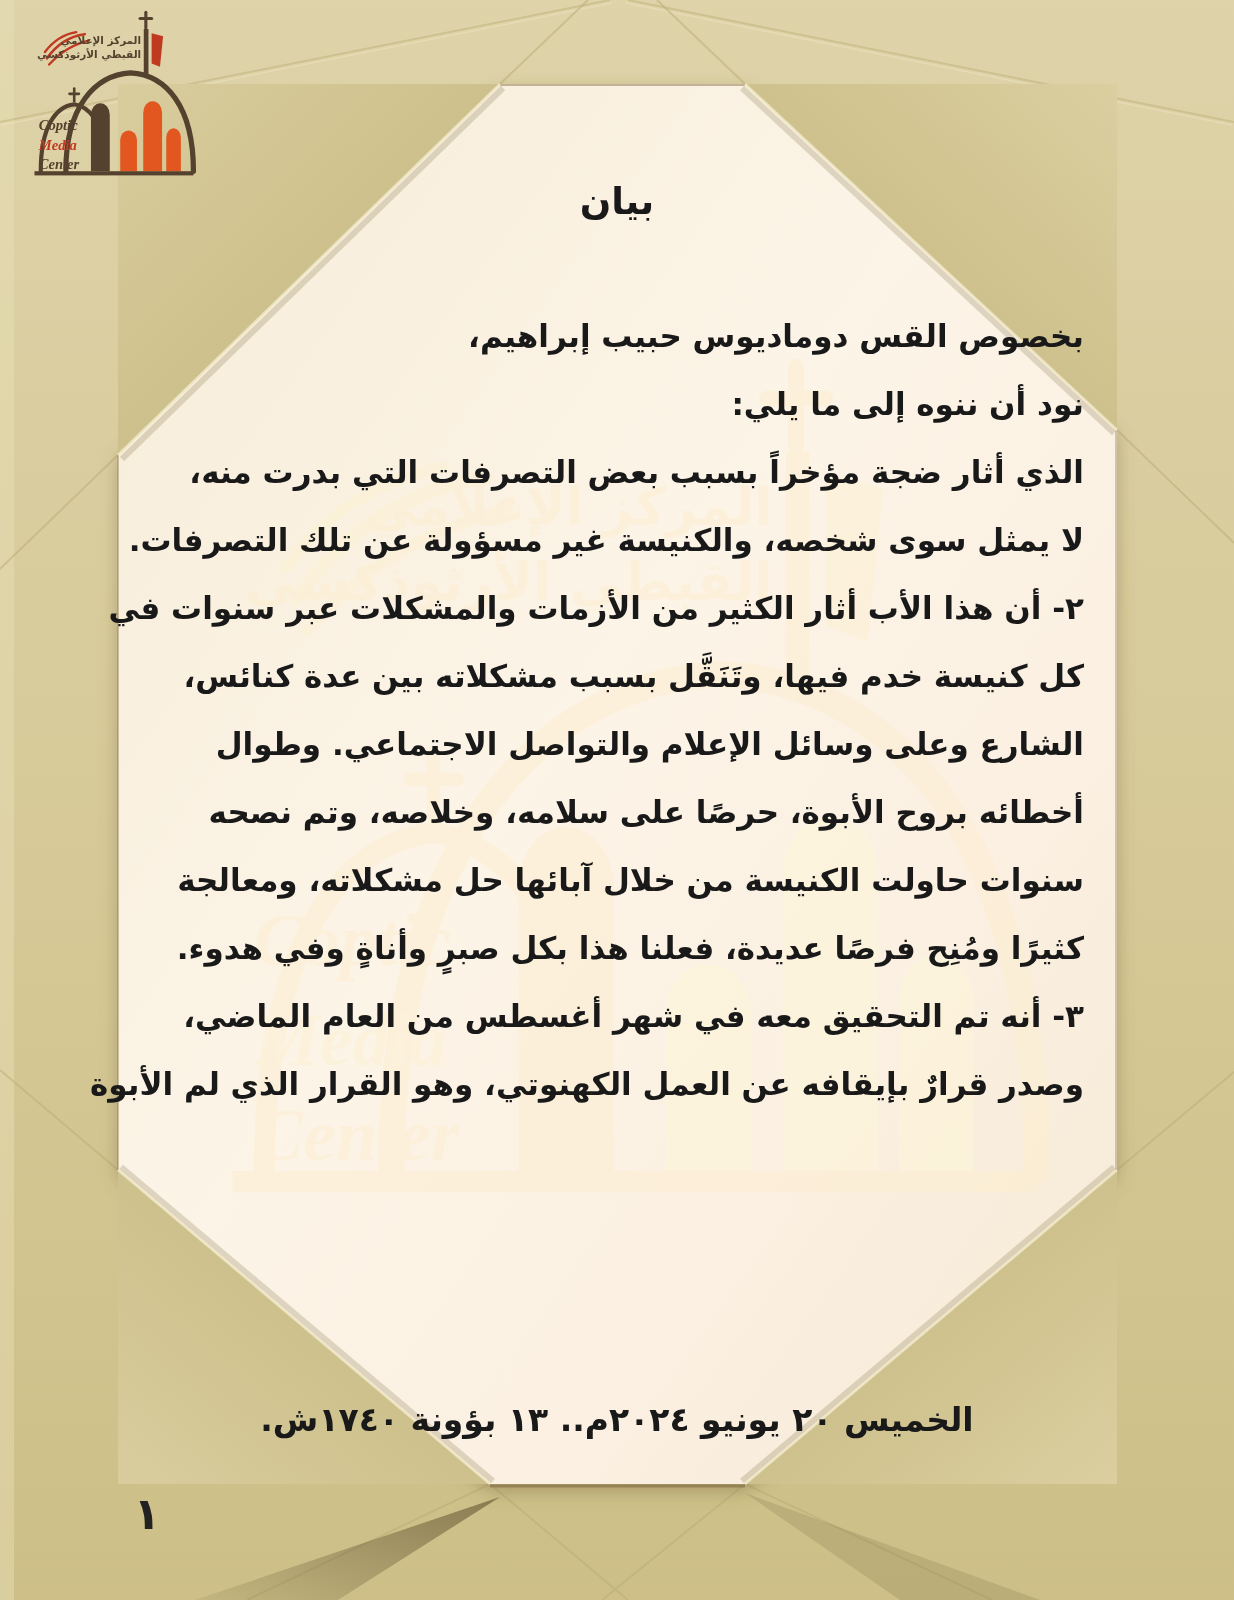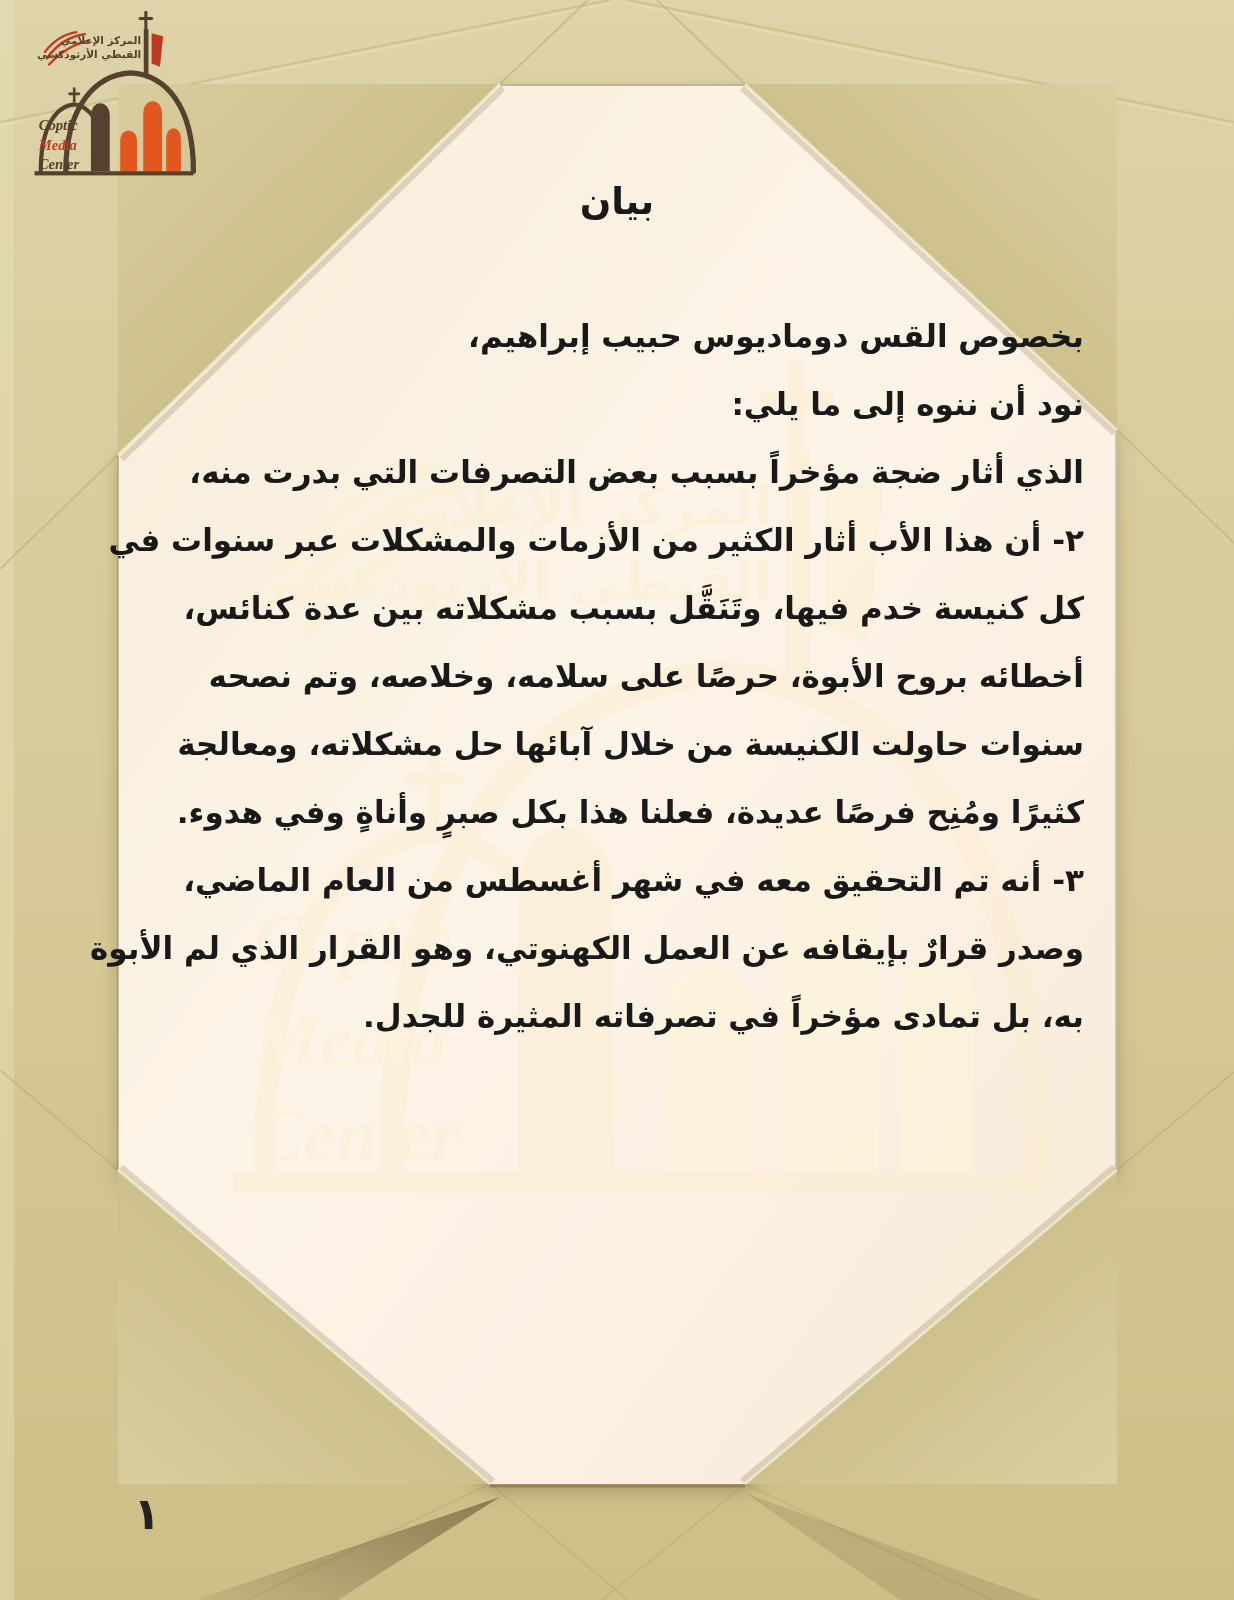--- a/index.html
+++ b/index.html
@@ -186,29 +186,31 @@
   <svg class="watermark-scope" width="900" height="926" viewBox="0 0 170 175">
     <use href="#cmc-logo"></use>
   </svg>
 
   <div class="content">
     <div class="title">بيان</div>
     <div class="body-text">
         <div class="line">بخصوص القس دوماديوس حبيب إبراهيم،</div>
         <div class="line">نود أن ننوه إلى ما يلي:</div>
         <div class="line">الذي أثار ضجة مؤخراً بسبب بعض التصرفات التي بدرت منه،</div>
+        <div class="line">لا يمثل سوى شخصه، والكنيسة غير مسؤولة عن تلك التصرفات.</div>
         <div class="line">٢- أن هذا الأب أثار الكثير من الأزمات والمشكلات عبر سنوات في</div>
         <div class="line">كل كنيسة خدم فيها، وتَنَقَّل بسبب مشكلاته بين عدة كنائس،</div>
+        <div class="line">الشارع وعلى وسائل الإعلام والتواصل الاجتماعي. وطوال</div>
         <div class="line">أخطائه بروح الأبوة، حرصًا على سلامه، وخلاصه، وتم نصحه</div>
         <div class="line">سنوات حاولت الكنيسة من خلال آبائها حل مشكلاته، ومعالجة</div>
         <div class="line">كثيرًا ومُنِح فرصًا عديدة، فعلنا هذا بكل صبرٍ وأناةٍ وفي هدوء.</div>
         <div class="line">٣- أنه تم التحقيق معه في شهر أغسطس من العام الماضي،</div>
         <div class="line">وصدر قرارٌ بإيقافه عن العمل الكهنوتي، وهو القرار الذي لم الأبوة</div>
-        <div class="line">به، بل تمادى مؤخراً في تصرفاته المثيرة للجدل.</div>
       </div>
+    <div class="date-line">الخميس ٢٠ يونيو ٢٠٢٤م.. ١٣ بؤونة ١٧٤٠ش.</div>
     <div class="page-number">١</div>
   </div>
 
   <svg class="logo-scope logo-main" width="178" height="183" viewBox="0 0 170 175">
     <use href="#cmc-logo"></use>
   </svg>
 
 </div>
 
 </body></html>

